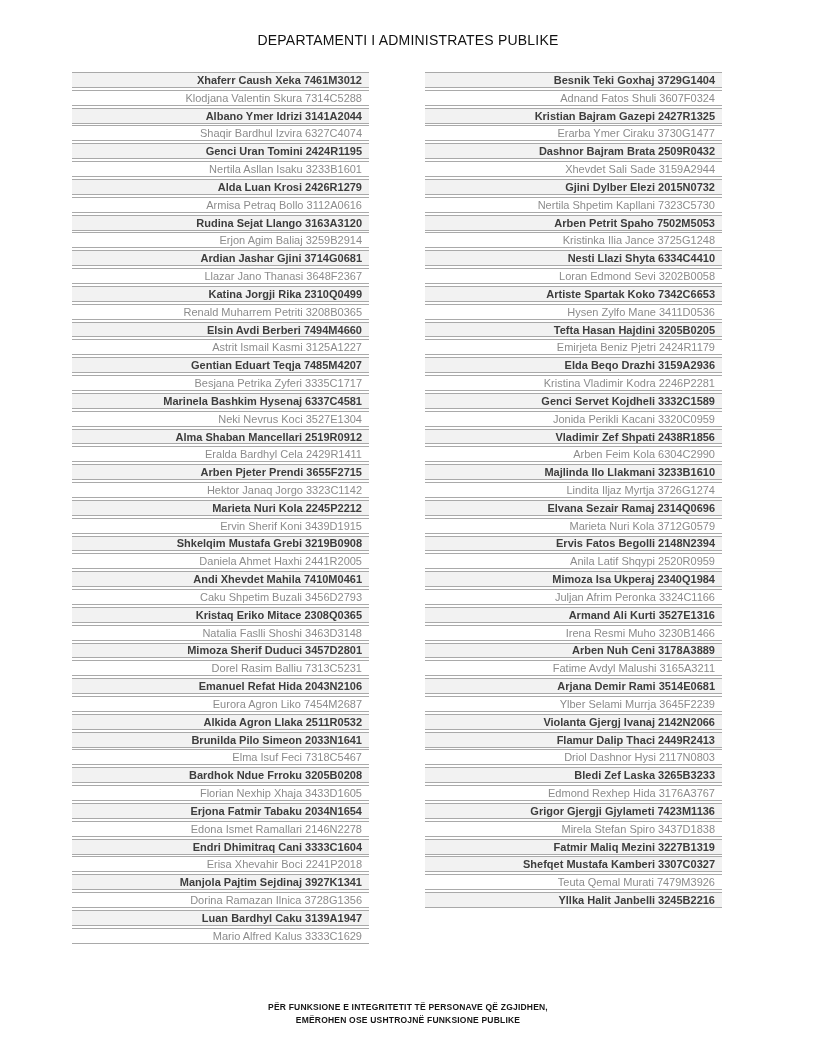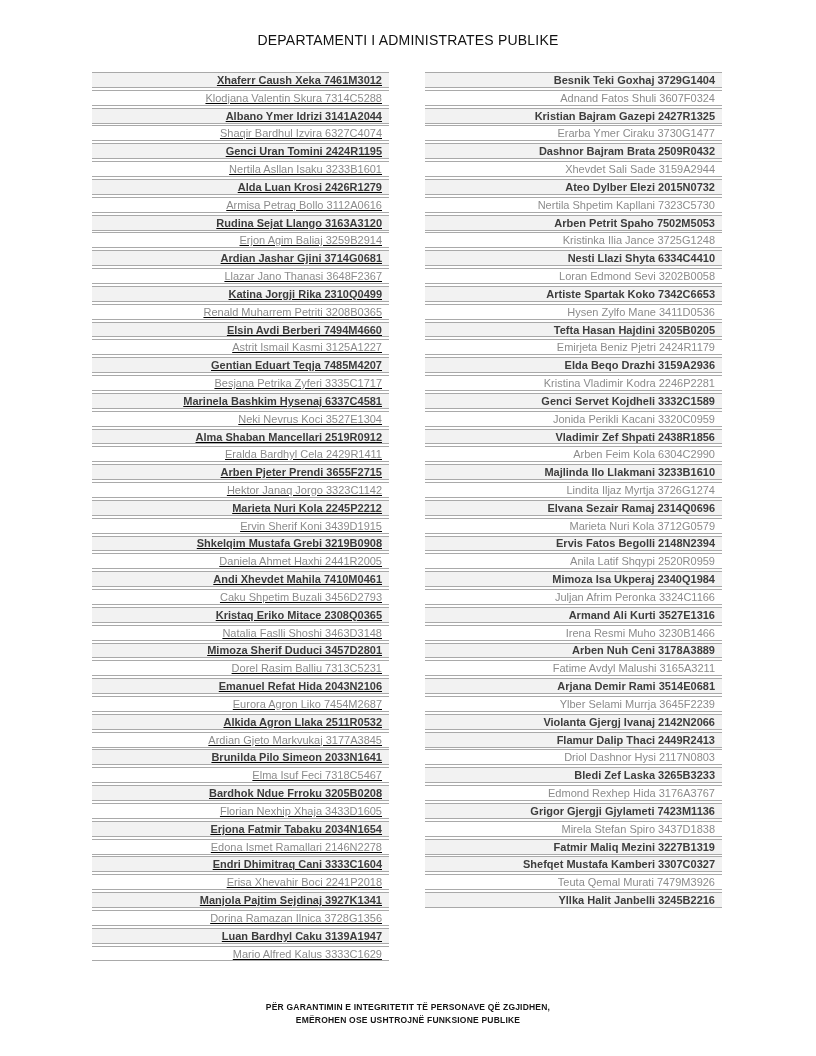--- a/index.html
+++ b/index.html
@@ -9,21 +9,21 @@
     overflow:hidden;
   }
   .page-title{
     position:absolute;top:33px;left:0;width:816px;
     text-align:center;font-size:14px;line-height:14px;
     color:#111111;letter-spacing:0.2px;
   }
   .col{
     position:absolute;top:72px;width:297px;
   }
-  .col-left{left:92px;text-decoration:underline;}
+  .col-left{left:72px;}
   .col-right{left:425px;}
   .row{
     box-sizing:border-box;height:15.9px;margin-bottom:1.94px;
     border-top:1.5px solid var(--row-border,#a9a9a9);
     border-bottom:1.5px solid var(--row-border,#a9a9a9);
     background:#ffffff;color:var(--text-gray,#8c8c8c);
     font-size:11px;line-height:12px;
     display:flex;align-items:center;justify-content:flex-end;
     padding-right:7px;white-space:nowrap;
   }
@@ -73,42 +73,41 @@
     <div class="row">Daniela Ahmet Haxhi 2441R2005</div>
     <div class="row shaded">Andi Xhevdet Mahila 7410M0461</div>
     <div class="row">Caku Shpetim Buzali 3456D2793</div>
     <div class="row shaded">Kristaq Eriko Mitace 2308Q0365</div>
     <div class="row">Natalia Faslli Shoshi 3463D3148</div>
     <div class="row shaded">Mimoza Sherif Duduci 3457D2801</div>
     <div class="row">Dorel Rasim Balliu 7313C5231</div>
     <div class="row shaded">Emanuel Refat Hida 2043N2106</div>
     <div class="row">Eurora Agron Liko 7454M2687</div>
     <div class="row shaded">Alkida Agron Llaka 2511R0532</div>
-    <div class="row">Ardian Gjeto Markvukaj 3177A3845</div>
     <div class="row shaded">Brunilda Pilo Simeon 2033N1641</div>
     <div class="row">Elma Isuf Feci 7318C5467</div>
     <div class="row shaded">Bardhok Ndue Frroku 3205B0208</div>
     <div class="row">Florian Nexhip Xhaja 3433D1605</div>
     <div class="row shaded">Erjona Fatmir Tabaku 2034N1654</div>
     <div class="row">Edona Ismet Ramallari 2146N2278</div>
     <div class="row shaded">Endri Dhimitraq Cani 3333C1604</div>
     <div class="row">Erisa Xhevahir Boci 2241P2018</div>
     <div class="row shaded">Manjola Pajtim Sejdinaj 3927K1341</div>
     <div class="row">Dorina Ramazan Ilnica 3728G1356</div>
     <div class="row shaded">Luan Bardhyl Caku 3139A1947</div>
     <div class="row">Mario Alfred Kalus 3333C1629</div>
   </div>
 <div class="col col-right">
     <div class="row shaded">Besnik Teki Goxhaj 3729G1404</div>
     <div class="row">Adnand Fatos Shuli 3607F0324</div>
     <div class="row shaded">Kristian Bajram Gazepi 2427R1325</div>
     <div class="row">Erarba Ymer Ciraku 3730G1477</div>
     <div class="row shaded">Dashnor Bajram Brata 2509R0432</div>
     <div class="row">Xhevdet Sali Sade 3159A2944</div>
-    <div class="row shaded">Ateo Dylber Elezi 2015N0732</div>
+    <div class="row shaded">Gjini Dylber Elezi 2015N0732</div>
     <div class="row">Nertila Shpetim Kapllani 7323C5730</div>
     <div class="row shaded">Arben Petrit Spaho 7502M5053</div>
     <div class="row">Kristinka Ilia Jance 3725G1248</div>
     <div class="row shaded">Nesti Llazi Shyta 6334C4410</div>
     <div class="row">Loran Edmond Sevi 3202B0058</div>
     <div class="row shaded">Artiste Spartak Koko 7342C6653</div>
     <div class="row">Hysen Zylfo Mane 3411D0536</div>
     <div class="row shaded">Tefta Hasan Hajdini 3205B0205</div>
     <div class="row">Emirjeta Beniz Pjetri 2424R1179</div>
     <div class="row shaded">Elda Beqo Drazhi 3159A2936</div>
@@ -138,15 +137,15 @@
     <div class="row">Edmond Rexhep Hida 3176A3767</div>
     <div class="row shaded">Grigor Gjergji Gjylameti 7423M1136</div>
     <div class="row">Mirela Stefan Spiro 3437D1838</div>
     <div class="row shaded">Fatmir Maliq Mezini 3227B1319</div>
     <div class="row shaded">Shefqet Mustafa Kamberi 3307C0327</div>
     <div class="row">Teuta Qemal Murati 7479M3926</div>
     <div class="row shaded">Yllka Halit Janbelli 3245B2216</div>
   </div>
 
 <div class="footer">
-  <div>PËR GARANTIMIN E INTEGRITETIT TË PERSONAVE QË ZGJIDHEN,</div>
+  <div>PËR FUNKSIONE E INTEGRITETIT TË PERSONAVE QË ZGJIDHEN,</div>
   <div>EMËROHEN OSE USHTROJNË FUNKSIONE PUBLIKE</div>
 </div>
 
 </body></html>

